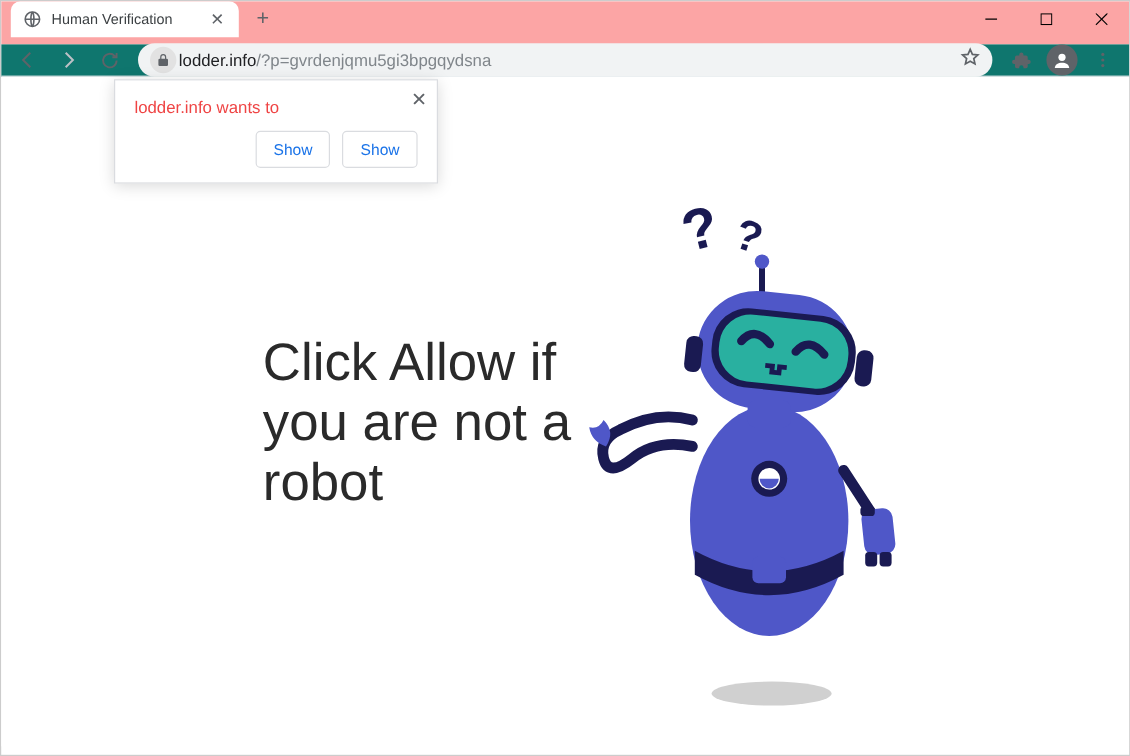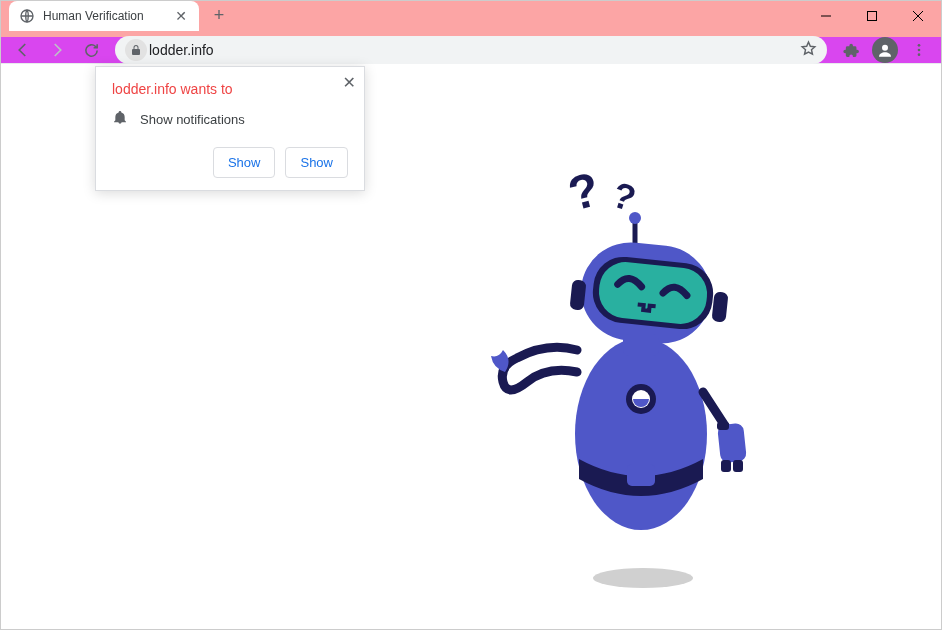--- a/index.html
+++ b/index.html
@@ -10,21 +10,21 @@
   .tab { display: flex; align-items: center; background: #fff; height: 30px; margin-left: 8px; padding: 0 10px; border-radius: 8px 8px 0 0; width: 190px; position: relative; }
   .tab-favicon { width: 16px; height: 16px; margin-right: 8px; color: #5f6368; }
   .tab-title { font-size: 12px; color: #3c4043; flex: 1; white-space: nowrap; overflow: hidden; text-overflow: ellipsis; }
   .tab-close { color: #5f6368; font-size: 14px; cursor: pointer; padding: 2px; }
   .new-tab { width: 28px; height: 28px; display: flex; align-items: center; justify-content: center; color: #5f6368; cursor: pointer; margin-left: 6px; font-size: 18px; }
   .win-controls { margin-left: auto; display: flex; }
   .win-btn { width: 46px; height: 30px; display: flex; align-items: center; justify-content: center; color: #000; cursor: pointer; }
   .win-btn svg { width: 10px; height: 10px; }
 
   
-  .toolbar { height: 27px; background: #d946ef; display: flex; align-items: center; padding: 0 6px; border-bottom: 1px solid #e8eaed; gap: 2px; }
+  .toolbar { height: 27px; background: #0f766e; display: flex; align-items: center; padding: 0 6px; border-bottom: 1px solid #e8eaed; gap: 2px; }
   .tool-btn { width: 32px; height: 30px; display: flex; align-items: center; justify-content: center; color: #5f6368; cursor: pointer; border-radius: 50%; }
   .tool-btn.disabled { color: #bdc1c6; cursor: default; }
   .omnibox { flex: 1; height: 28px; background: #f1f3f4; border-radius: 14px; display: flex; align-items: center; padding: 0 10px; margin: 0 6px; }
   .lock-icon { width: 22px; height: 22px; background: #e2e2e2; border-radius: 50%; display: flex; align-items: center; justify-content: center; margin-right: 2px; color: #5f6368; }
   .url-host { font-size: 14px; color: #202124; }
   .url-path { font-size: 14px; color: #80868b; }
   .star-icon { color: #5f6368; margin-left: auto; cursor: pointer; }
   .profile-icon { width: 26px; height: 26px; background:#5f6368; border-radius:50%; display:flex;align-items:center;justify-content:center;}
 
   
@@ -104,20 +104,21 @@
         <path d="M20 3v5h-5"></path>
       </svg>
   </div>
   <div class="omnibox">
     <span class="lock-icon">
       <svg width="12" height="12" viewBox="0 0 24 24" fill="currentColor">
           <path d="M12 2a5 5 0 0 0-5 5v3H6a2 2 0 0 0-2 2v8a2 2 0 0 0 2 2h12a2 2 0 0 0 2-2v-8a2 2 0 0 0-2-2h-1V7a5 5 0 0 0-5-5zm-3 5a3 3 0 1 1 6 0v3H9V7z"></path>
         </svg>
     </span>
     <span class="url-host">lodder.info</span>
+      <span class="url-path">/?p=gvrdenjqmu5gi3bpgqydsna</span>
     <span class="star-icon">
       <svg width="17" height="17" viewBox="0 0 24 24" fill="none" stroke="currentColor" stroke-width="2">
           <path d="M12 3l2.6 5.9 6.4.6-4.8 4.3 1.4 6.3L12 17l-5.6 3.1 1.4-6.3L3 9.5l6.4-.6L12 3z"></path>
         </svg>
     </span>
   </div>
   <div class="tool-btn">
     <svg width="17" height="17" viewBox="0 0 24 24" fill="currentColor">
         <path d="M20 11h-1V8a2 2 0 0 0-2-2h-3V5a2.5 2.5 0 0 0-5 0v1H6a2 2 0 0 0-2 2v3H3a2.5 2.5 0 0 0 0 5h1v3a2 2 0 0 0 2 2h3v-1a2.5 2.5 0 0 1 5 0v1h3a2 2 0 0 0 2-2v-3h1a2.5 2.5 0 0 0 0-5z"></path>
       </svg>
@@ -137,34 +138,27 @@
         <circle cx="12" cy="19" r="2"></circle>
       </svg>
   </div>
 </div>
 
 <div class="content">
 
   <div class="perm-popup">
     <span class="perm-close">✕</span>
     <div class="perm-title">lodder.info wants to</div>
-    <div class="perm-row">
-      <span class="bell">
-        <svg width="16" height="16" viewBox="0 0 24 24" fill="currentColor">
-            <path d="M12 22a2.5 2.5 0 0 0 2.45-2h-4.9A2.5 2.5 0 0 0 12 22zm7-5v-5a7 7 0 0 0-5-6.71V5a2 2 0 1 0-4 0v.29A7 7 0 0 0 5 12v5l-2 2v1h18v-1l-2-2z"></path>
-          </svg>
-      </span>
-      <span class="perm-row-text">Show notifications</span>
-    </div>
     <div class="perm-actions">
       <button class="perm-btn">Show</button>
       <button class="perm-btn">Show</button>
     </div>
   </div>
 
+  <div class="page-heading">Click Allow if you are not a robot</div>
 
 
   <div class="robot-wrap">
     <span class="qmark q1">?</span>
     <span class="qmark q2">?</span>
     <svg width="310" height="420" viewBox="0 0 310 420">
 
       <line x1="164" y1="56" x2="164" y2="80" stroke="#1a1a52" stroke-width="5"></line>
       <circle cx="164" cy="54" r="6" fill="#4f57c8"></circle>
 

